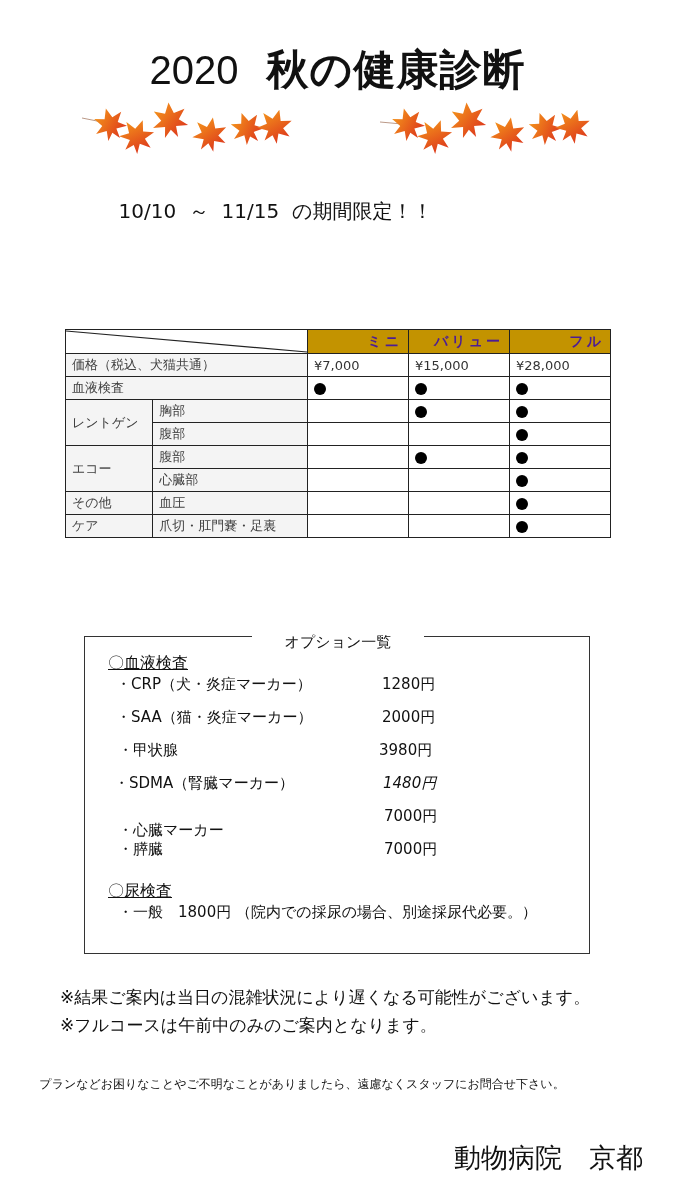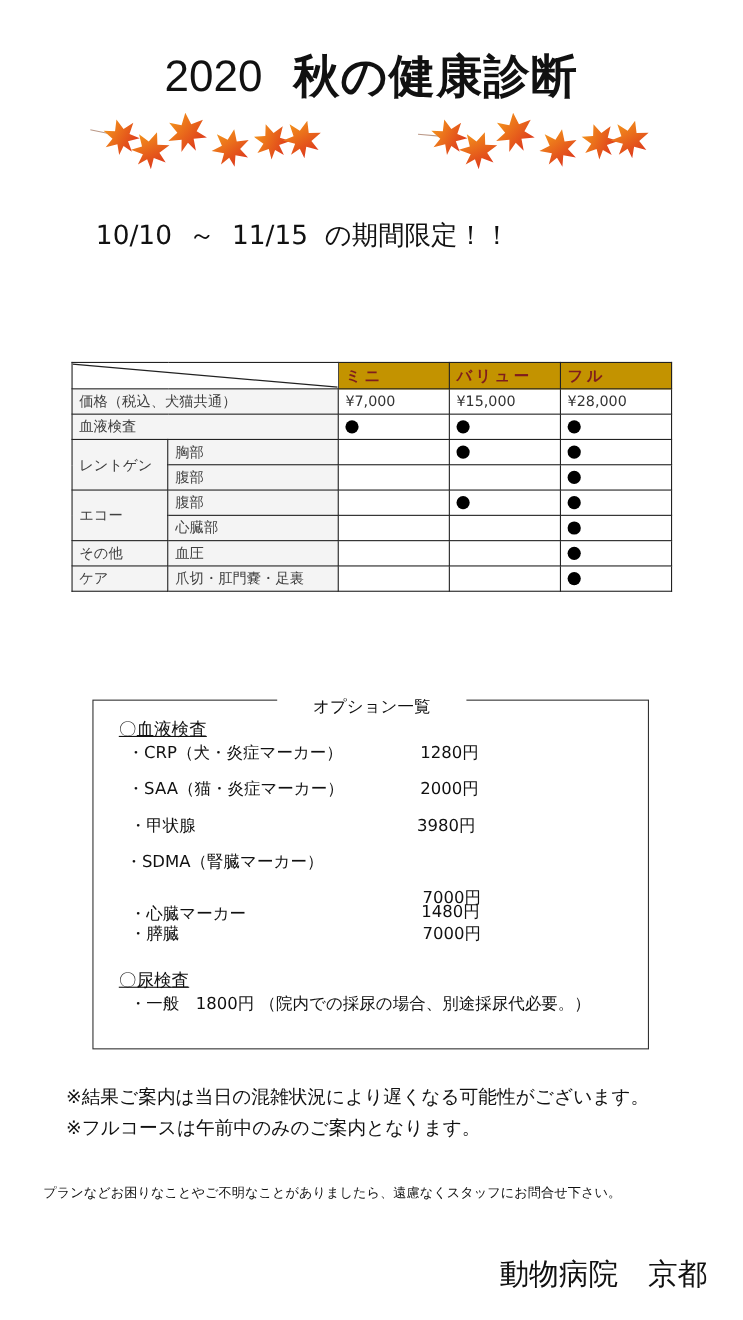--- a/index.html
+++ b/index.html
@@ -3,27 +3,27 @@
 <meta charset="utf-8">
 <style>
   html, body { margin:0; padding:0; background:#ffffff; }
   body { width:675px; height:1200px; position:relative; overflow:hidden;
          font-family:"DejaVu Sans", "Liberation Sans", sans-serif; color:#111; }
   .abs { position:absolute; }
   .title { left:0; top:42px; width:675px; text-align:center; white-space:nowrap; }
   .title .year { font-size:40px; font-weight:normal; font-family:"Liberation Sans", sans-serif; vertical-align:middle; }
   .title .main { font-size:42px; font-weight:bold; margin-left:28px; vertical-align:middle; letter-spacing:1px; }
   .leaves { top:98px; height:62px; }
-  .period { left:0; top:198px; width:551px; text-align:center; font-size:24px; white-space:pre; }
+  .period { left:0; top:198px; width:551px; text-align:center; font-size:20px; white-space:pre; }
 
   table.plan { position:absolute; left:65px; top:329px; border-collapse:collapse;
                font-size:13px; }
   table.plan td { border:1.5px solid #222; height:23px; padding:0 6px; box-sizing:border-box; }
   table.plan td.lbl { background:#f4f4f4; color:#404040; }
-  table.plan td.hdr { background:#c39300; color:#7f1d1d; font-weight:bold; text-align:left; letter-spacing:3px; font-size:14px; }
+  table.plan td.hdr { background:#c39300; color:#4c1d95; font-weight:bold; text-align:right; letter-spacing:3px; font-size:14px; }
   table.plan td.val { color:#333; }
   table.plan td.diag { position:relative; background:#fff; padding:0; }
   .dot { display:inline-block; width:12px; height:12px; border-radius:50%; background:#000; vertical-align:middle; }
 
   .optbox { left:84px; top:636px; width:506px; height:318px; border:1.5px solid #333; box-sizing:border-box; }
   .optlegend { left:252px; top:626px; width:172px; height:22px; background:#fff; text-align:center; font-size:15px; line-height:32px; }
   .opt-sec { font-size:16px; text-decoration:underline; }
   .opt-item { font-size:15px; white-space:nowrap; }
   .note { font-size:17px; white-space:nowrap; }
   .footer-msg { left:0; top:1076px; width:604px; text-align:center; font-size:12px; white-space:nowrap; }
@@ -148,21 +148,21 @@
 <div class="abs opt-item" style="left:116px;top:675px;">・CRP（犬・炎症マーカー）</div>
 <div class="abs opt-item" style="left:382px;top:675px;">1280円</div>
 
 <div class="abs opt-item" style="left:116px;top:708px;">・SAA（猫・炎症マーカー）</div>
 <div class="abs opt-item" style="left:382px;top:708px;">2000円</div>
 
 <div class="abs opt-item" style="left:118px;top:741px;">・甲状腺</div>
 <div class="abs opt-item" style="left:379px;top:741px;">3980円</div>
 
 <div class="abs opt-item" style="left:114px;top:774px;text-align:right;">・SDMA（腎臓マーカー）</div>
-<div class="abs opt-item" style="left:383px;top:820px;">1480円</div>
+<div class="abs opt-item" style="left:383px;top:774px;font-style:italic;">1480円</div>
 
 <div class="abs opt-item" style="left:118px;top:821px;">・心臓マーカー</div>
 <div class="abs opt-item" style="left:384px;top:807px;">7000円</div>
 
 <div class="abs opt-item" style="left:118px;top:840px;">・膵臓</div>
 <div class="abs opt-item" style="left:384px;top:840px;">7000円</div>
 
 <div class="abs opt-sec" style="left:108px;top:881px;">〇尿検査</div>
 <div class="abs opt-item" style="left:118px;top:903px;">・一般　1800円 （院内での採尿の場合、別途採尿代必要。）</div>
 

